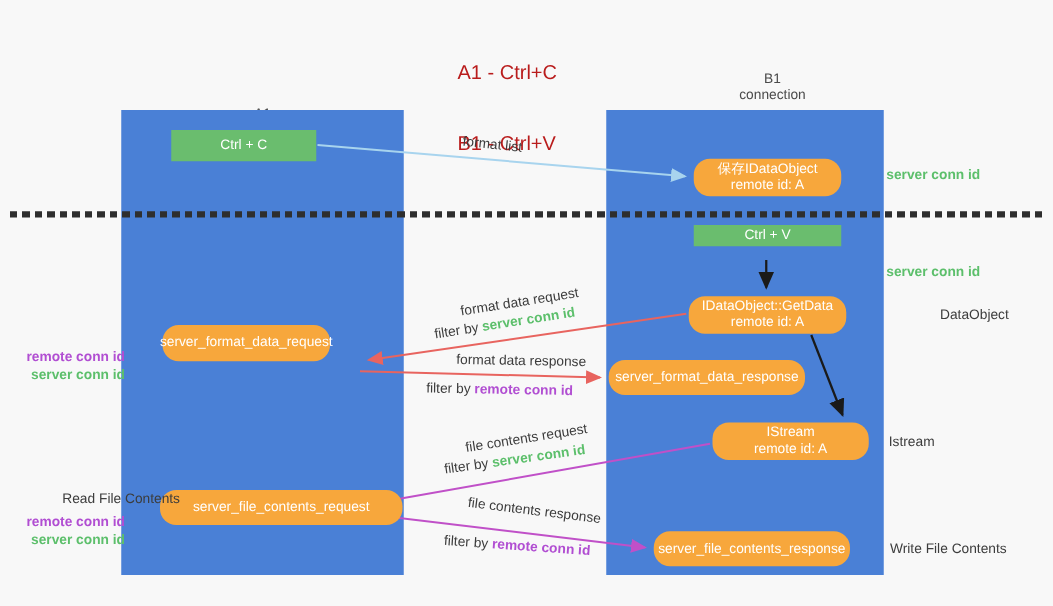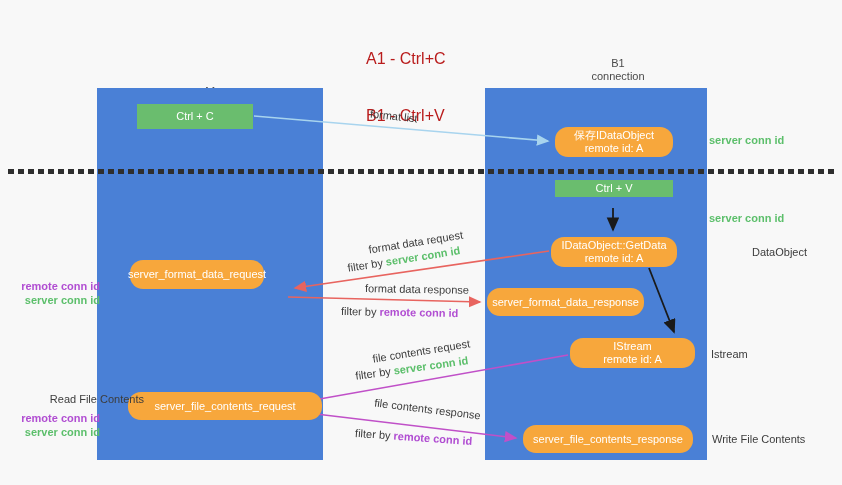--- a/index.html
+++ b/index.html
@@ -111,21 +111,21 @@
     <span>IDataObject::GetData</span>
     <span>remote id: A</span>
   </div>
   <div class="node box-orange" style="left:487px; top:288px; width:157px; height:28px;">
     <span>server_format_data_response</span>
   </div>
   <div class="node box-orange" style="left:570px; top:338px; width:125px; height:30px;">
     <span>IStream</span>
     <span>remote id: A</span>
   </div>
-  <div class="node box-orange" style="left:523px; top:425px; width:170px; height:28px;">
+  <div class="node box-orange" style="left:523px; top:425px; width:157px; height:28px;">
     <span>server_file_contents_response</span>
   </div>
 
   <div class="ann txt-green" style="left:709px; top:133px;">server conn id</div>
   <div class="ann txt-green" style="left:709px; top:211px;">server conn id</div>
   <div class="ann txt-dark" style="left:711px; top:245px;margin-left:41px;">DataObject</div>
   <div class="ann txt-dark" style="left:711px; top:347px;">Istream</div>
   <div class="ann txt-dark" style="left:712px; top:432px;">Write File Contents</div>
 
   <div class="ann txt-purple right-align" style="left:0px; top:279px; width:100px;">remote conn id</div>

